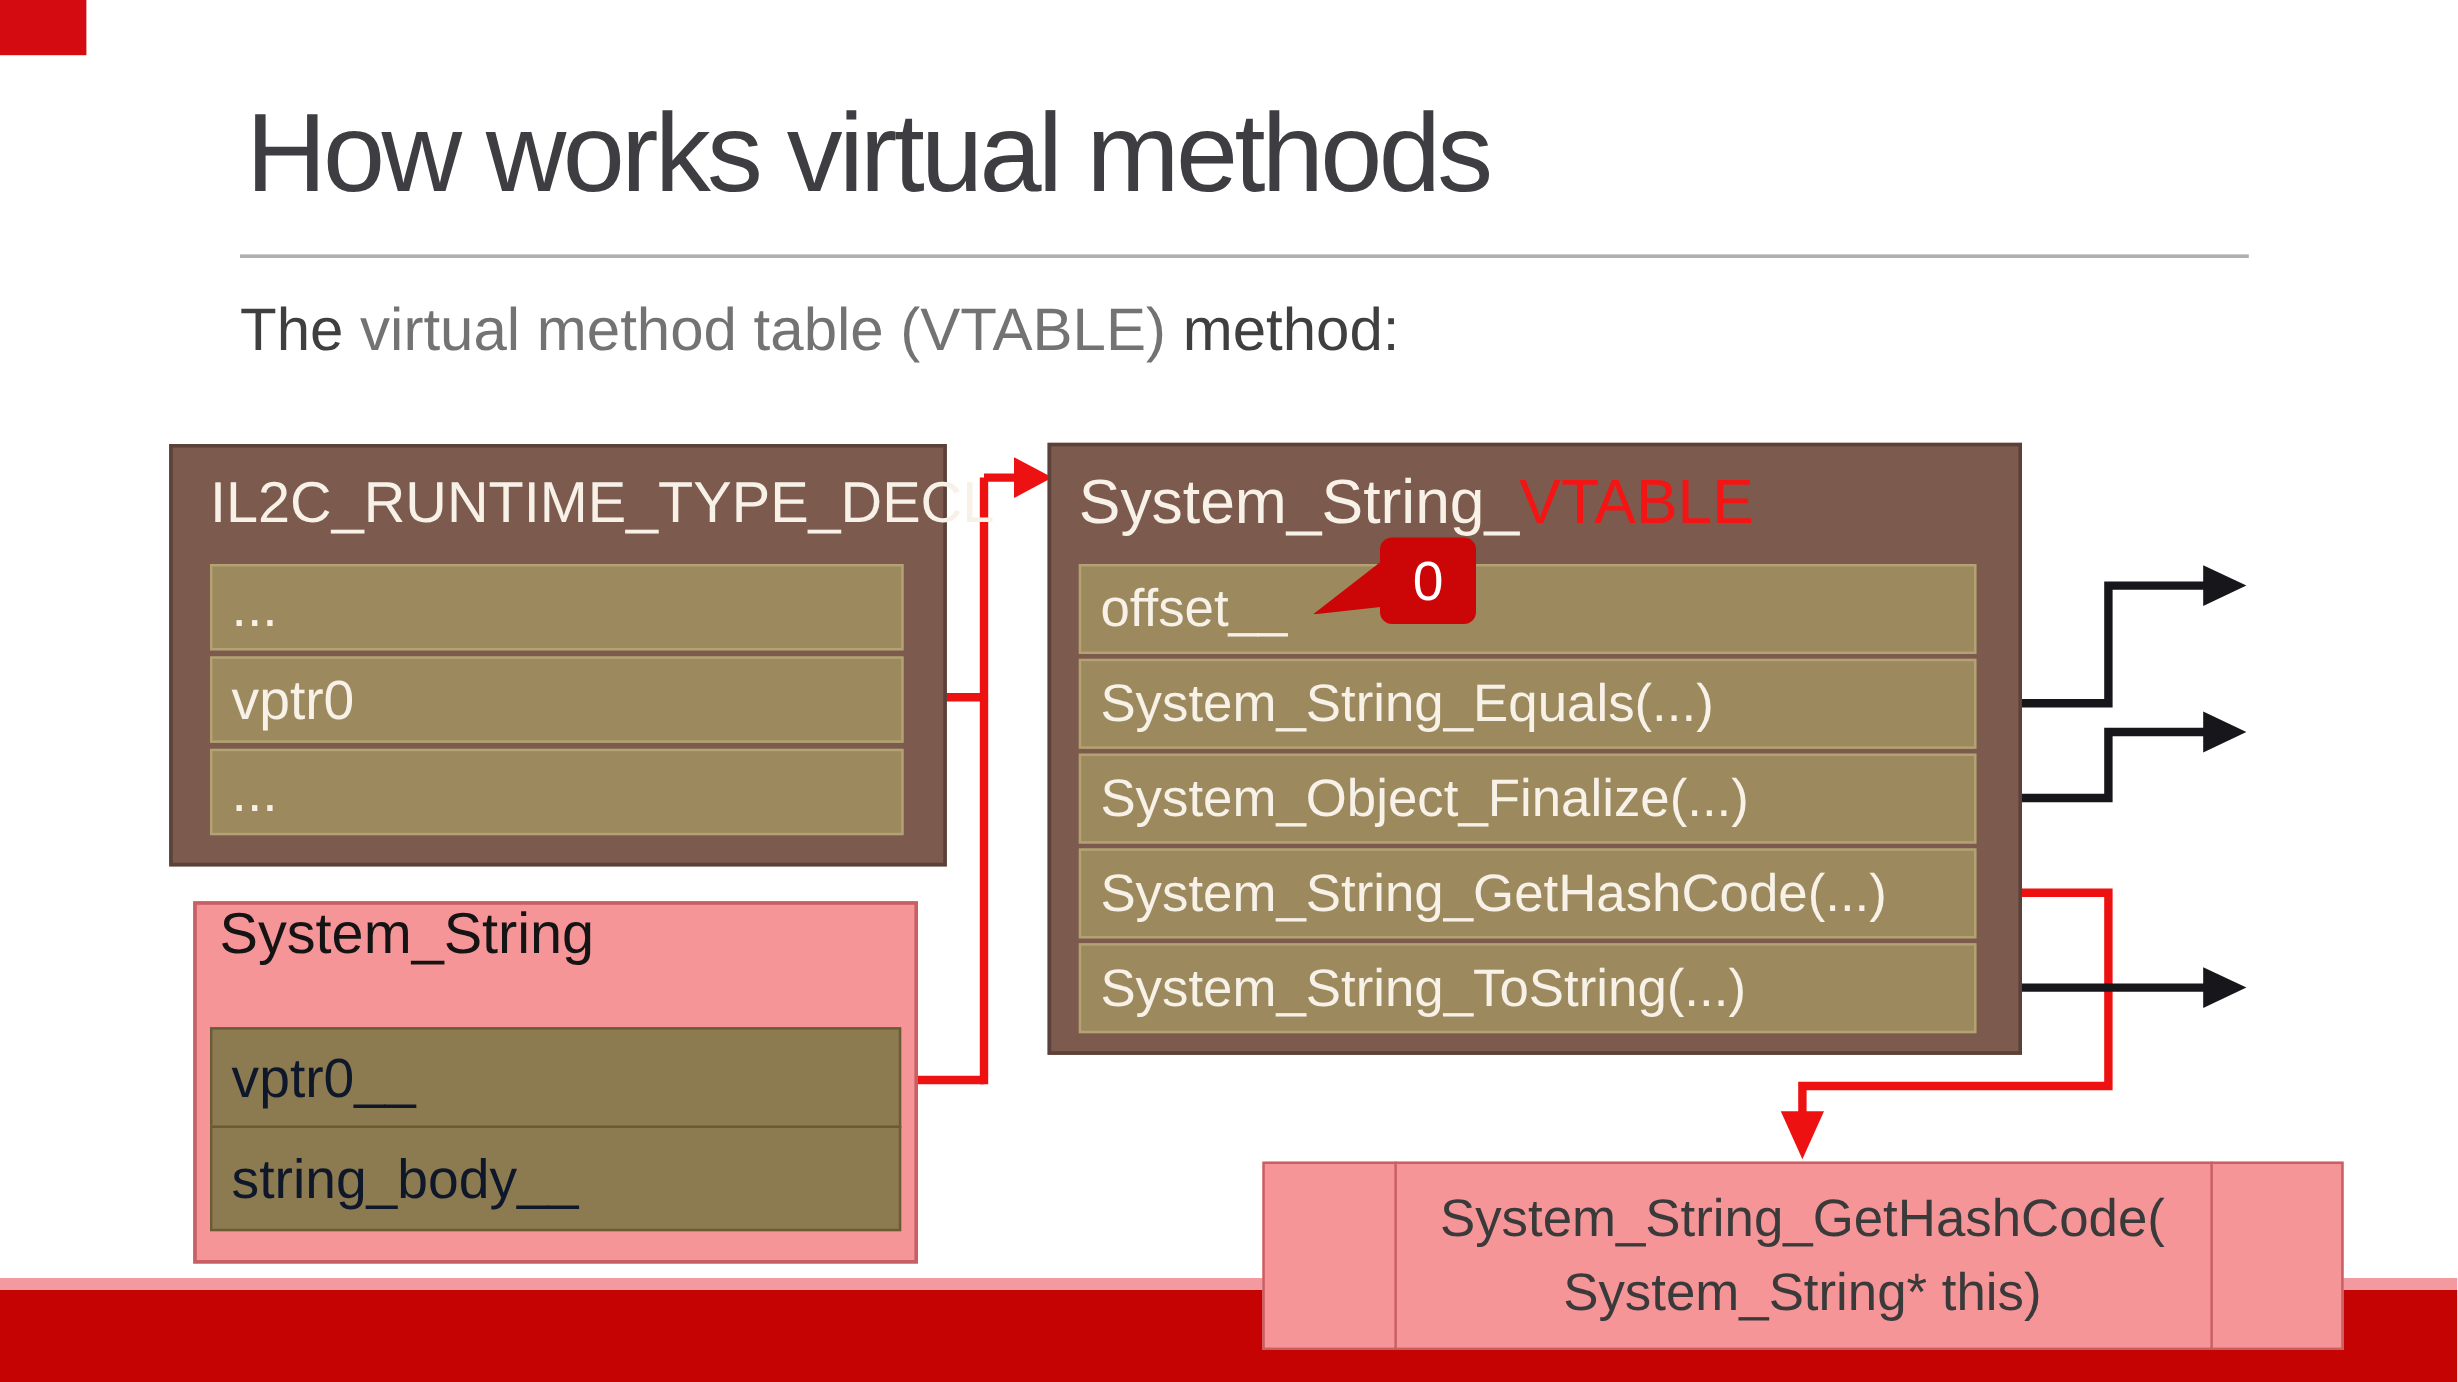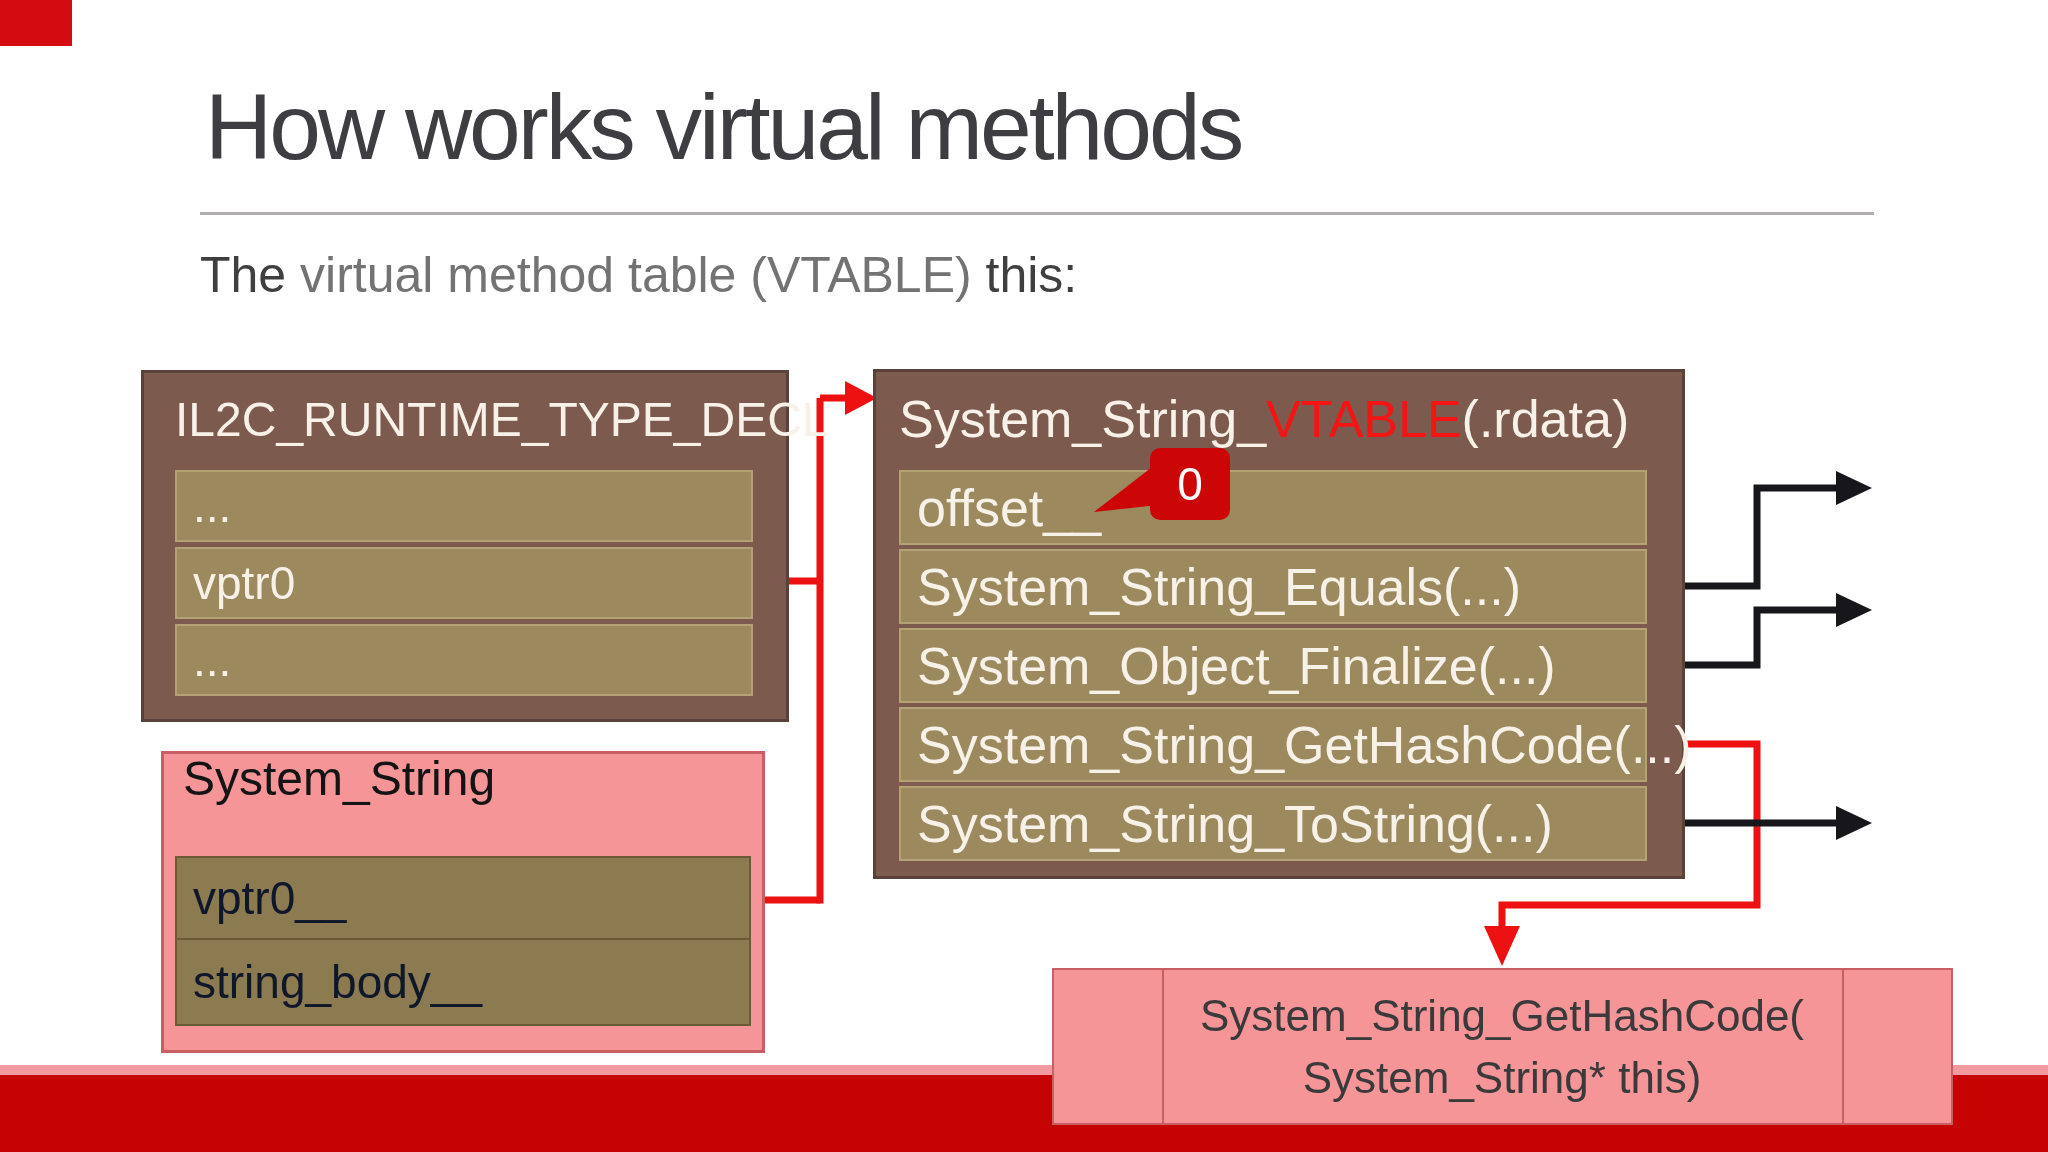--- a/index.html
+++ b/index.html
@@ -21,21 +21,21 @@
   }
   .subtitle .hl{color:#737373;}
 
   
   .brown-box{background:#7d5a4e;border:3px solid #5a423a;box-sizing:border-box;}
   .pink-box{background:#f59598;border:3px solid #c75f63;box-sizing:border-box;}
   .box-title{color:#f7f1e7;white-space:nowrap;display:flex;align-items:center;}
   .tan-row{
     background:#9c8a5e;border:2px solid #b3a274;box-sizing:border-box;
     color:#f7f1e7;display:flex;align-items:center;padding-left:16px;
-    font-size:52px;white-space:nowrap;
+    font-size:44px;white-space:nowrap;
   }
   .dark-tan-row{
     background:#8c7b50;border:2px solid #6b5b34;box-sizing:border-box;
     color:#0f172a;display:flex;align-items:center;padding-left:16px;
     font-size:46px;white-space:nowrap;
   }
 
   
   .runtime-box{left:141px;top:370px;width:648px;height:352px;}
   .runtime-title{left:175px;top:370px;height:98px;font-size:48px;}
@@ -79,21 +79,21 @@
 </style>
 </head>
 <body>
 
 <div class="slide">
 
   <div class="abs corner-badge"></div>
 
   <div class="abs slide-title">How works virtual methods</div>
   <div class="abs title-rule"></div>
-  <div class="abs subtitle"><span>The </span><span class="hl">virtual method table (VTABLE)</span><span> this:</span></div>
+  <div class="abs subtitle"><span>The </span><span class="hl">virtual method table (VTABLE)</span><span> method:</span></div>
 
   <svg class="abs arrow-layer" viewBox="0 0 2048 1152">
 
     <g stroke="#ee1111" stroke-width="7" fill="none">
       <polyline points="753,581 820,581"></polyline>
       <polyline points="751,900 820,900"></polyline>
       <polyline points="820,903.5 820,398"></polyline>
       <polyline points="820,398 847,398"></polyline>
     </g>
     <polygon fill="#ee1111" points="845,381 845,415 877,398"></polygon>
@@ -125,21 +125,20 @@
 
   <div class="abs pink-box string-box"></div>
   <div class="abs box-title string-title">System_String</div>
   <div class="abs dark-tan-row string-row" style="top:856px;height:84px;">vptr0__</div>
   <div class="abs dark-tan-row string-row" style="top:938px;height:88px;">string_body__</div>
 
   <div class="abs brown-box vtable-box"></div>
   <div class="abs box-title vtable-title">
       <span>System_String_</span>
       <span class="hl">VTABLE</span>
-      <span> (.rdata)</span>
     </div>
   <div class="abs tan-row vtable-row" style="top:470px;">offset__</div>
   <div class="abs tan-row vtable-row" style="top:549px;">System_String_Equals(...)</div>
   <div class="abs tan-row vtable-row" style="top:628px;">System_Object_Finalize(...)</div>
   <div class="abs tan-row vtable-row" style="top:707px;">System_String_GetHashCode(...)</div>
   <div class="abs tan-row vtable-row" style="top:786px;">System_String_ToString(...)</div>
 
   <div class="abs callout-tail"></div>
   <div class="abs callout-rect">0</div>
 

